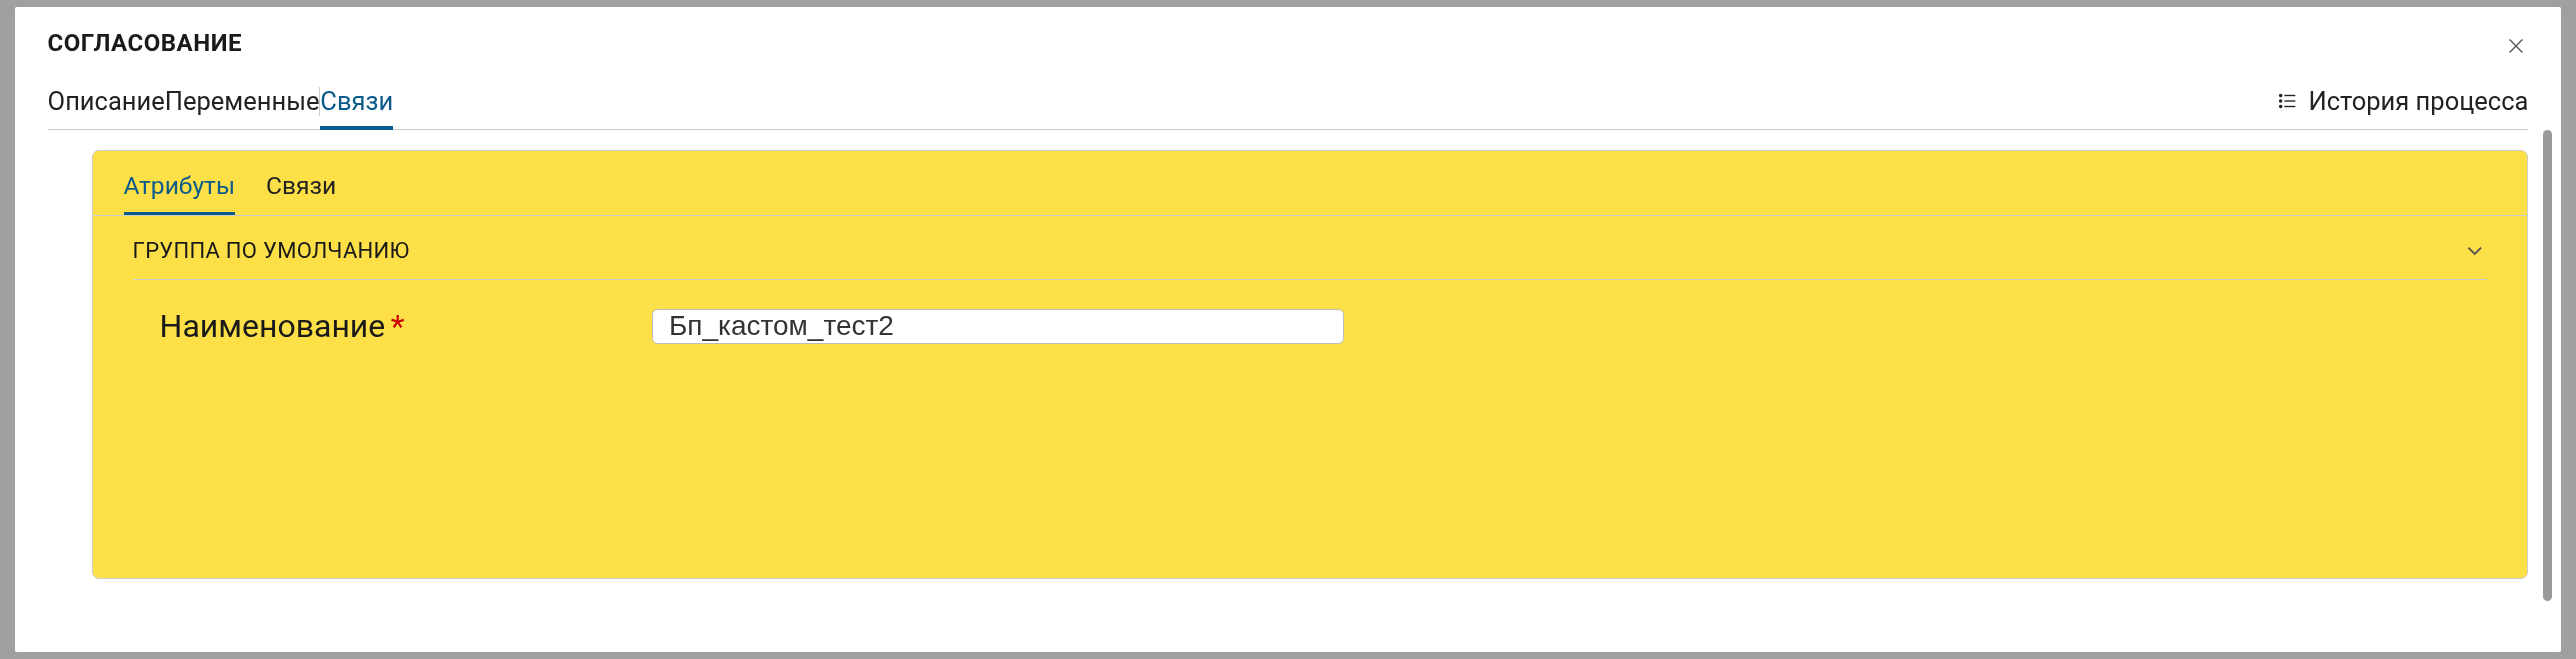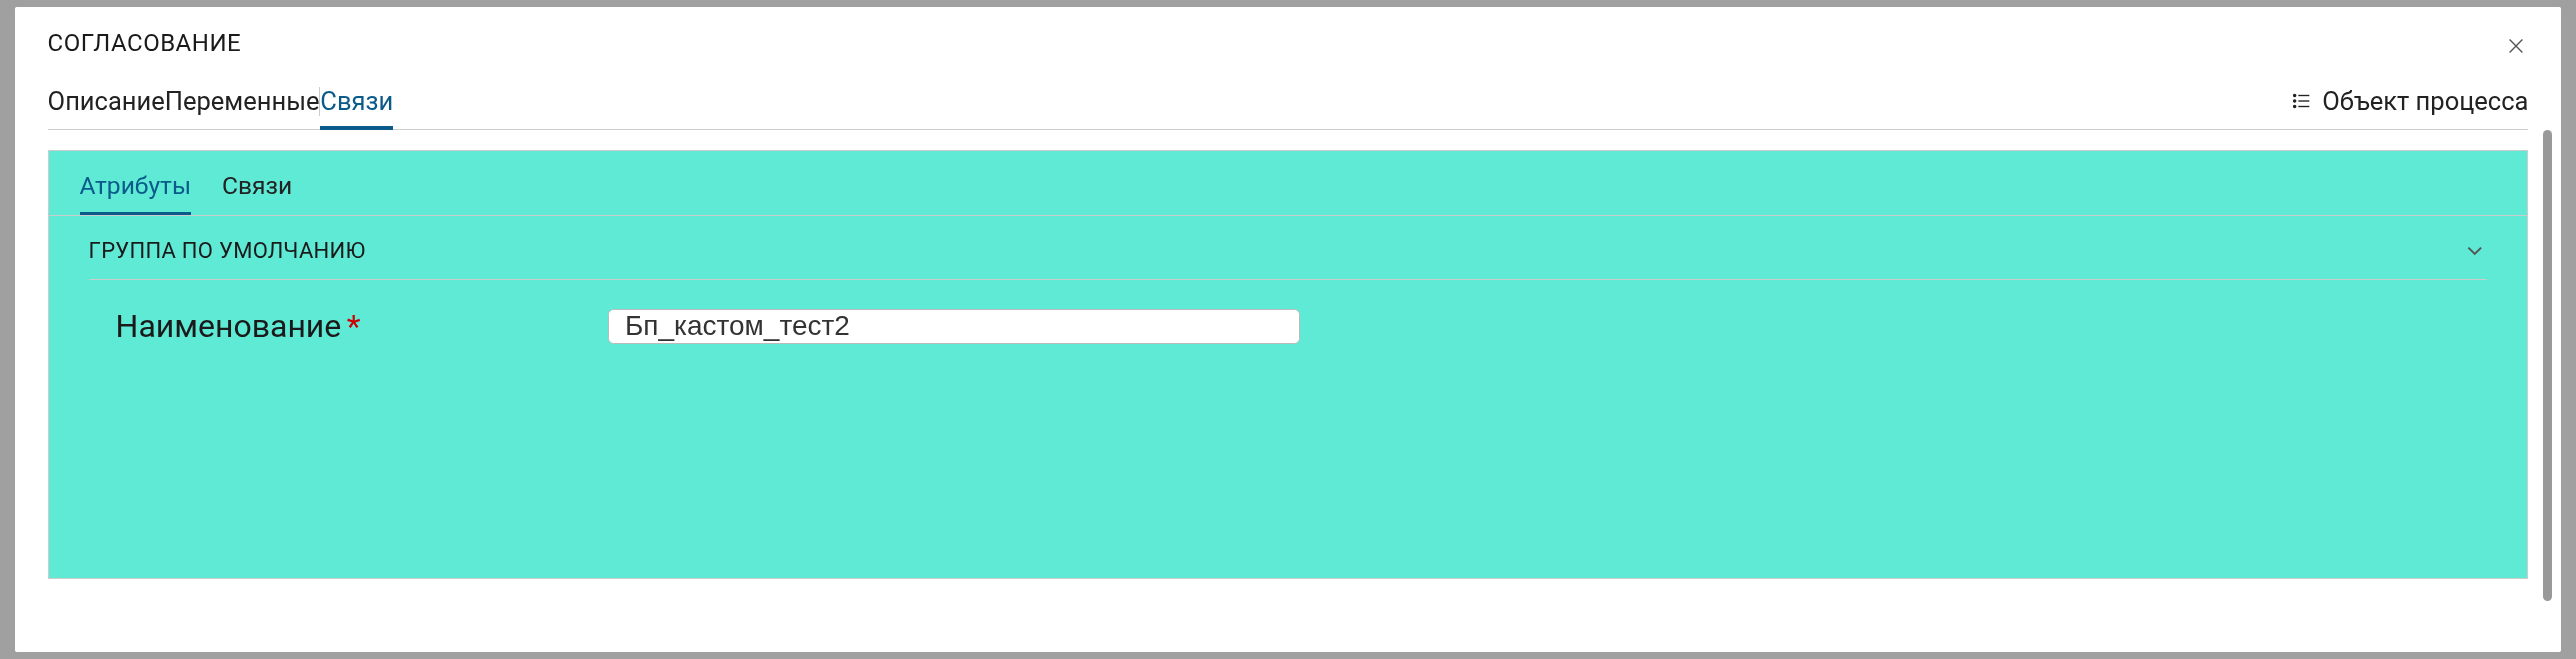--- a/index.html
+++ b/index.html
@@ -24,21 +24,21 @@
       position: relative;
     }
     .dialog-header {
       display: flex;
       align-items: center;
       justify-content: space-between;
       margin-bottom: 29px;
     }
     .dialog-title {
       font-size: 24px;
-      font-weight: 400;
+      font-weight: 700;
       color: #1a1a1a;
       letter-spacing: 0.5px;
       text-align: center;
     }
     .close-btn {
       position: absolute;
       top: 25.5px;
       right: 33px;
       width: 25.5px;
       height: 25.5px;
@@ -110,24 +110,25 @@
       position: relative;
       height: calc(100% - 127px);
     }
     .breadcrumb {
       font-size: 24px;
       color: #1a1a1a;
       margin-bottom: 16.4px;
     }
     .panel {
       border: 0.9px solid #ccc;
-      border-radius: 0;
-      background: #5eead4;
+      border-radius: 7px;
+      background: #fde047;
       height: calc(100% - 46px);
       overflow: hidden;
+      margin-left: 44px;
     }
     .sub-tabs {
       display: flex;
       align-items: center;
       gap: 31px;
       padding: 20px 31px 0 31px;
       border-bottom: 0.9px solid #ccc;
     }
     .sub-tab {
       font-size: 24.6px;
@@ -246,21 +247,21 @@
     </div>
     <div class="history-link">
       <svg viewBox="0 0 24 24">
         <circle cx="4" cy="6" r="1.2" fill="#222"></circle>
         <circle cx="4" cy="12" r="1.2" fill="#222"></circle>
         <circle cx="4" cy="18" r="1.2" fill="#222"></circle>
         <line x1="8" y1="6" x2="20" y2="6"></line>
         <line x1="8" y1="12" x2="20" y2="12"></line>
         <line x1="8" y1="18" x2="20" y2="18"></line>
       </svg>
-      <span>Объект процесса</span>
+      <span>История процесса</span>
     </div>
   </div>
 
   <div class="content-area">
 
 
     <div class="panel">
       <div class="sub-tabs">
         <div class="sub-tab active">Атрибуты</div>
         <div class="sub-tab">Связи</div>

